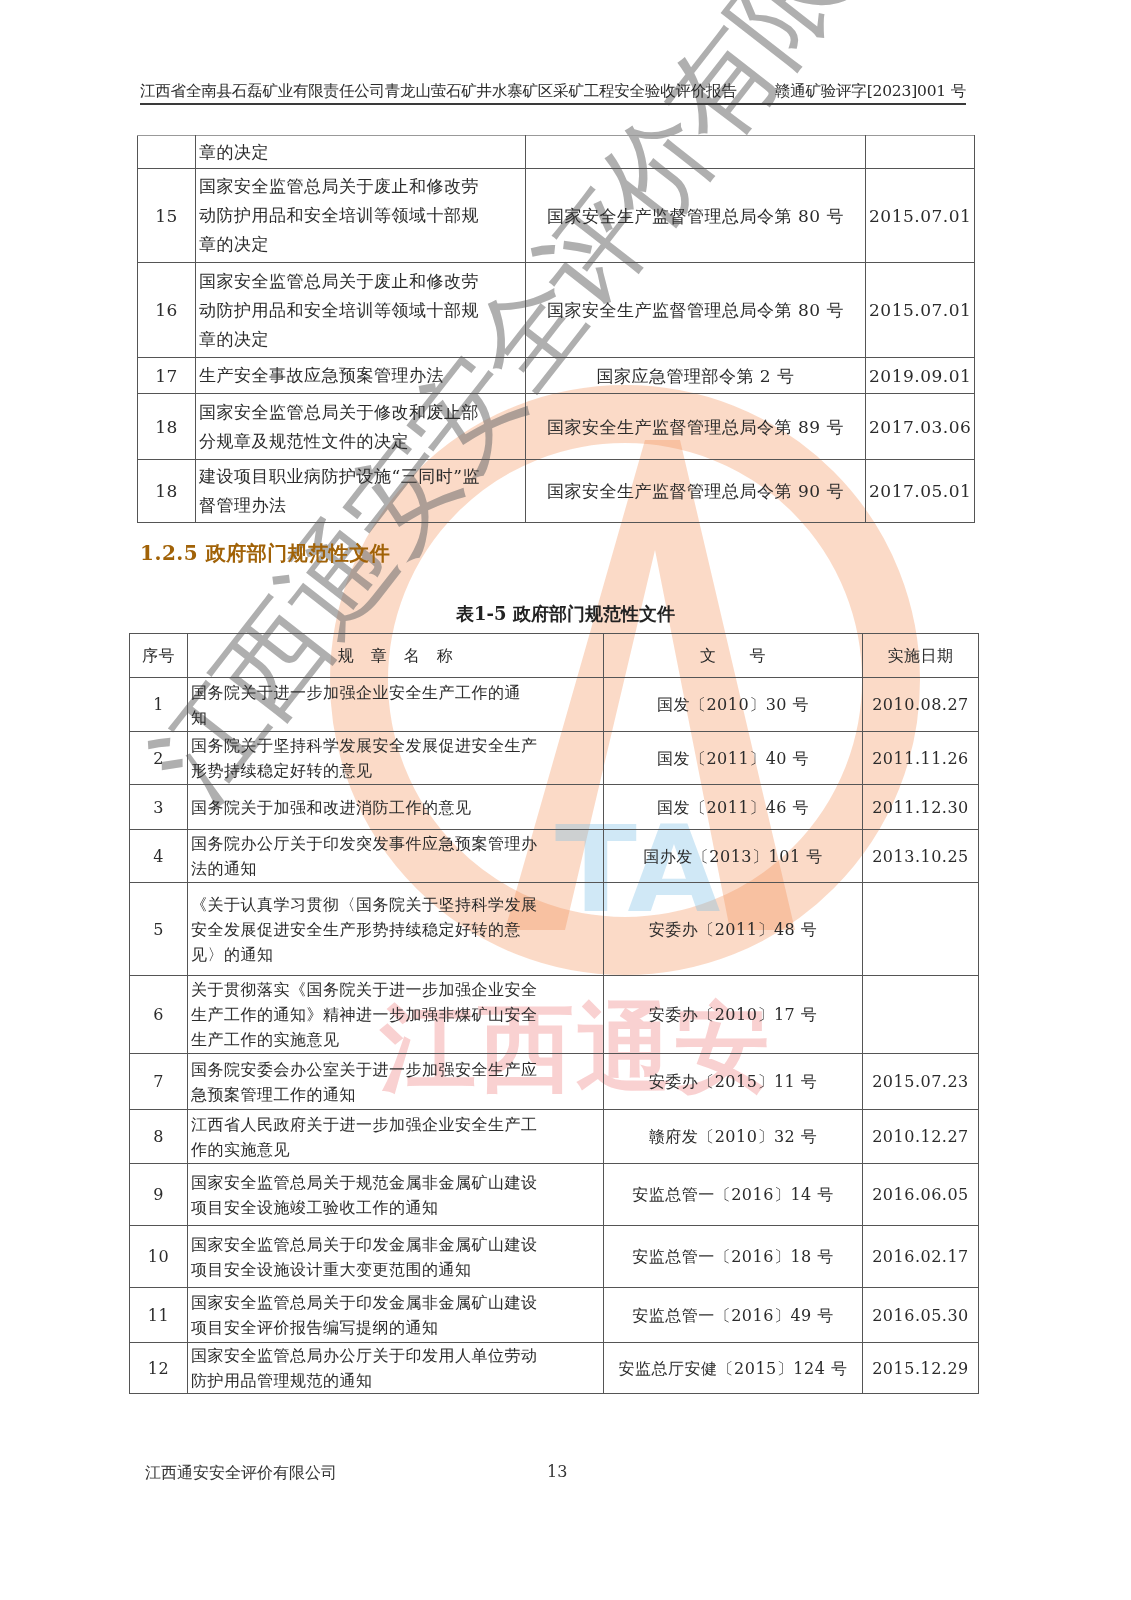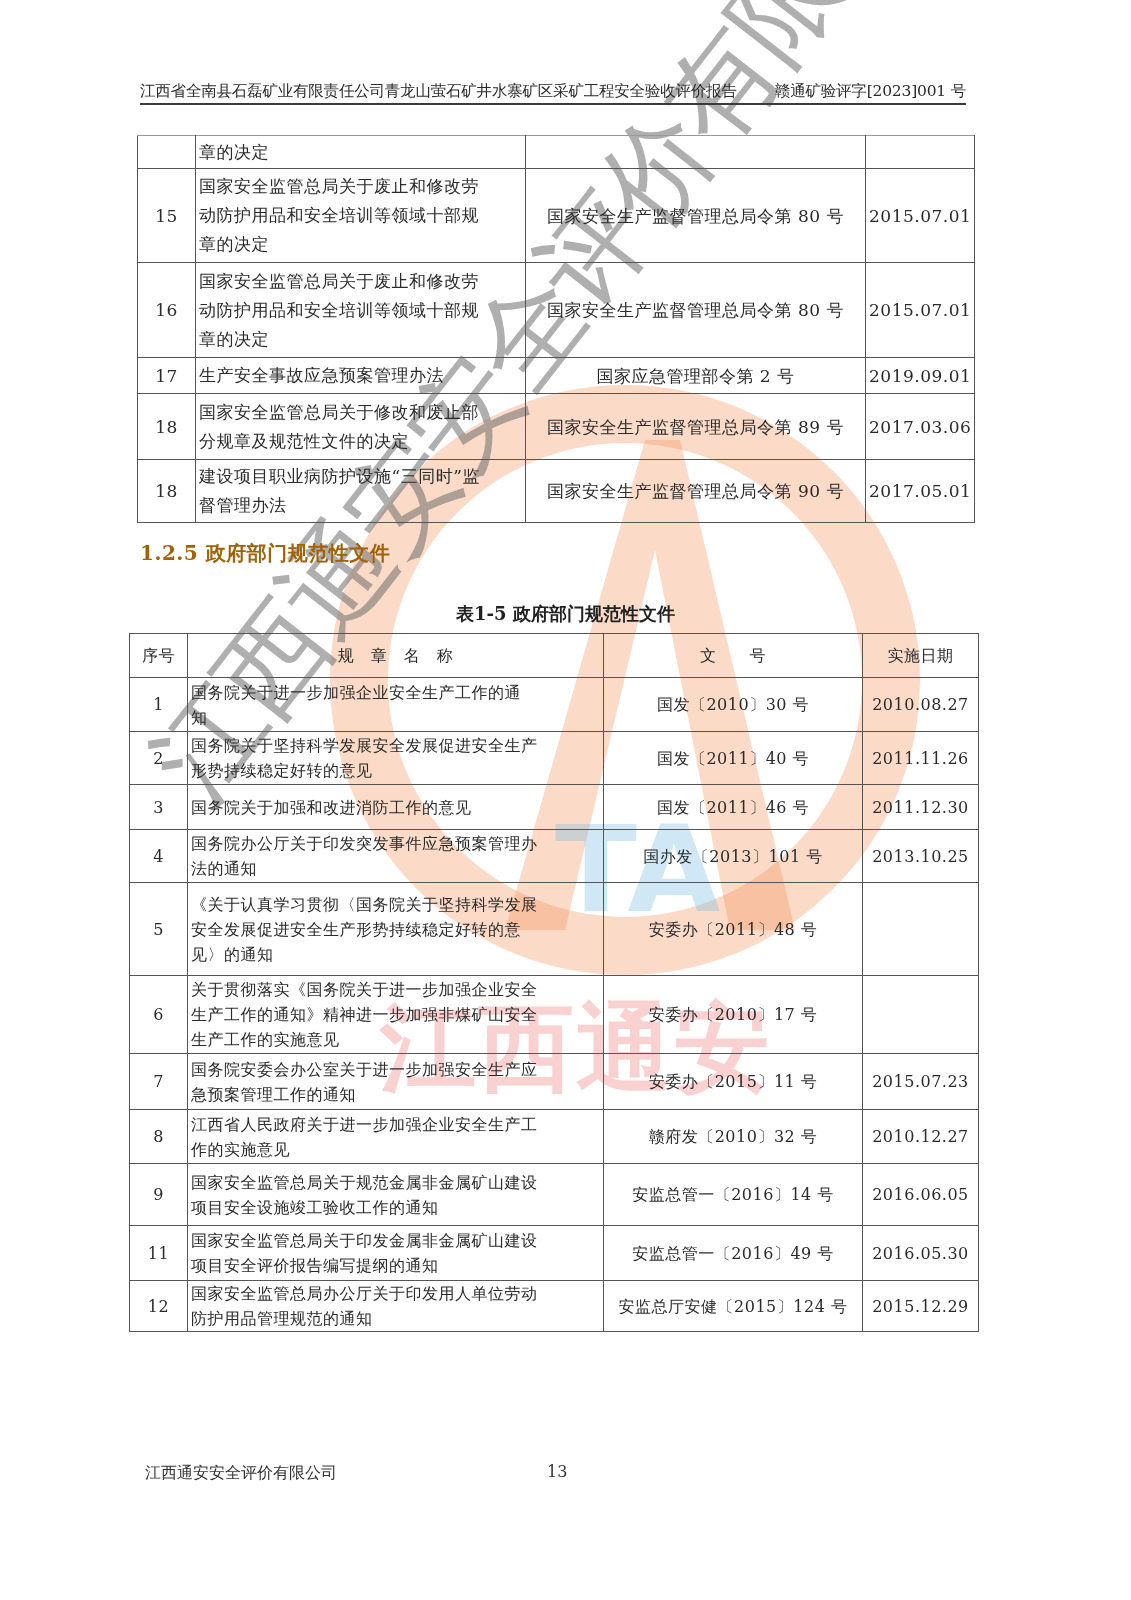--- a/index.html
+++ b/index.html
@@ -235,20 +235,29 @@
         </tr>
         <tr style="height: 62px;">
           <td class="c">9</td>
           <td class="l">
             <div style="line-height: 25px; white-space: nowrap;">国家安全监管总局关于规范金属非金属矿山建设</div>
             <div style="line-height: 25px; white-space: nowrap;">项目安全设施竣工验收工作的通知</div>
           </td>
           <td class="c">安监总管一〔2016〕14 号</td>
           <td class="c">2016.06.05</td>
         </tr>
+        <tr style="height: 62px;">
+          <td class="c">10</td>
+          <td class="l">
+            <div style="line-height: 25px; white-space: nowrap;">国家安全监管总局关于印发金属非金属矿山建设</div>
+            <div style="line-height: 25px; white-space: nowrap;">项目安全设施设计重大变更范围的通知</div>
+          </td>
+          <td class="c">安监总管一〔2016〕18 号</td>
+          <td class="c">2016.02.17</td>
+        </tr>
         <tr style="height: 55px;">
           <td class="c">11</td>
           <td class="l">
             <div style="line-height: 25px; white-space: nowrap;">国家安全监管总局关于印发金属非金属矿山建设</div>
             <div style="line-height: 25px; white-space: nowrap;">项目安全评价报告编写提纲的通知</div>
           </td>
           <td class="c">安监总管一〔2016〕49 号</td>
           <td class="c">2016.05.30</td>
         </tr>
         <tr style="height: 49px;">

